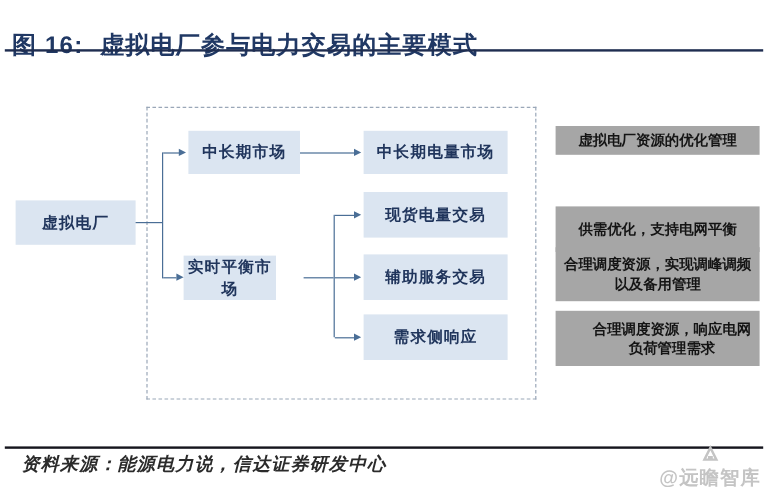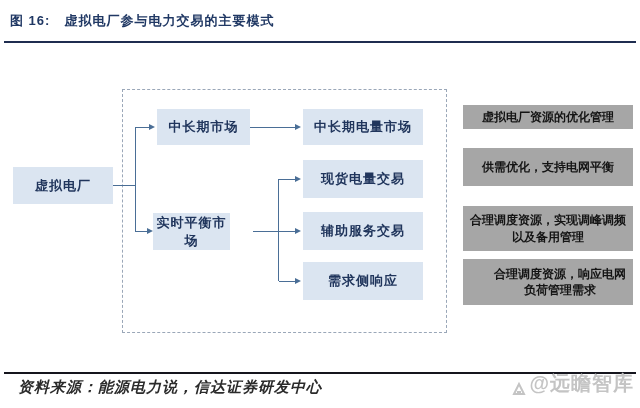--- a/index.html
+++ b/index.html
@@ -1,18 +1,18 @@
 <!DOCTYPE html>
 <html><head>
 <meta charset="utf-8">
 <style>
   html,body{margin:0;padding:0;background:#fff;}
   .page{position:relative;width:640px;height:408px;background:#fff;overflow:hidden;
         font-family:"Liberation Sans",sans-serif;}
-  .title{position:absolute;left:10px;top:12px;font-size:13px;font-weight:bold;
+  .title{position:absolute;left:10px;top:24px;font-size:20px;font-weight:bold;
          color:#203864;letter-spacing:1px;white-space:nowrap;text-align:right;}
   .title .gap{margin-left:14px;}
   .title-rule{position:absolute;left:4px;top:41px;width:632px;height:2px;background:#1f2d50;}
   .diagram{position:absolute;left:0;top:0;width:640px;height:408px;}
   .dashed{position:absolute;left:122px;top:89px;width:323px;height:242px;
           border:1px dashed #9aa7b8;background:transparent;}
   .box{position:absolute;background:#dbe5f1;color:#20355c;font-weight:bold;
        font-family:Liberation Serif, serif;font-size:13px;letter-spacing:1px;
        display:flex;align-items:center;justify-content:center;text-align:center;}
   .vpp  {left:13px; top:167px;width:100px;height:37px;}
@@ -20,33 +20,33 @@
   .b-rtb {left:153px;top:213px;width:77px;height:37px;}
   .b-mltq{left:303px;top:109px;width:120px;height:36px;}
   .b-spot{left:303px;top:160px;width:120px;height:38px;}
   .b-anc {left:303px;top:212px;width:120px;height:38px;}
   .b-dr  {left:303px;top:262px;width:120px;height:38px;}
   .note{position:absolute;left:463px;width:170px;background:#a6a6a6;color:#141414;
         font-weight:bold;font-family:"Liberation Serif",serif;font-size:12px;
         line-height:1.35;display:flex;align-items:center;justify-content:center;
         text-align:center;padding:0 4px;box-sizing:border-box;}
   .n1{top:105px;height:24px;}
-  .n2{top:148px;height:38px;}
+  .n2{top:172px;height:38px;}
   .n3{top:206px;height:45px;}
   .n4{top:259px;height:46px;padding-left:28px;}
   .hl,.vl{position:absolute;background:#4a6e96;}
   .hl{height:1px;} .vl{width:1px;}
   .arr{position:absolute;width:0;height:0;border-top:3px solid transparent;
        border-bottom:3px solid transparent;border-left:6px solid #4a6e96;}
   .bottom-rule{position:absolute;left:4px;top:372px;width:632px;height:2px;background:#15151d;}
   .source{position:absolute;left:18px;top:378px;font-size:15px;font-weight:bold;
           font-style:italic;font-family:"Liberation Serif",serif;color:#2b2b2b;
           letter-spacing:1px;white-space:nowrap;}
-  .watermark{position:absolute;right:6px;top:370px;display:flex;align-items:flex-end;gap:2px;
-             color:#c4c4c4;font-size:20px;font-weight:bold;letter-spacing:1px;z-index:3;}
+  .watermark{position:absolute;right:6px;top:370px;display:flex;align-items:center;gap:2px;
+             color:#c4c4c4;font-size:16px;font-weight:bold;letter-spacing:1px;z-index:3;flex-direction:column;}
   .watermark svg{display:block;}
 </style>
 </head>
 <body>
 
 <div class="page">
 
   <div class="title">
     <span>图 16:</span><span class="gap">虚拟电厂参与电力交易的主要模式</span>
   </div>

